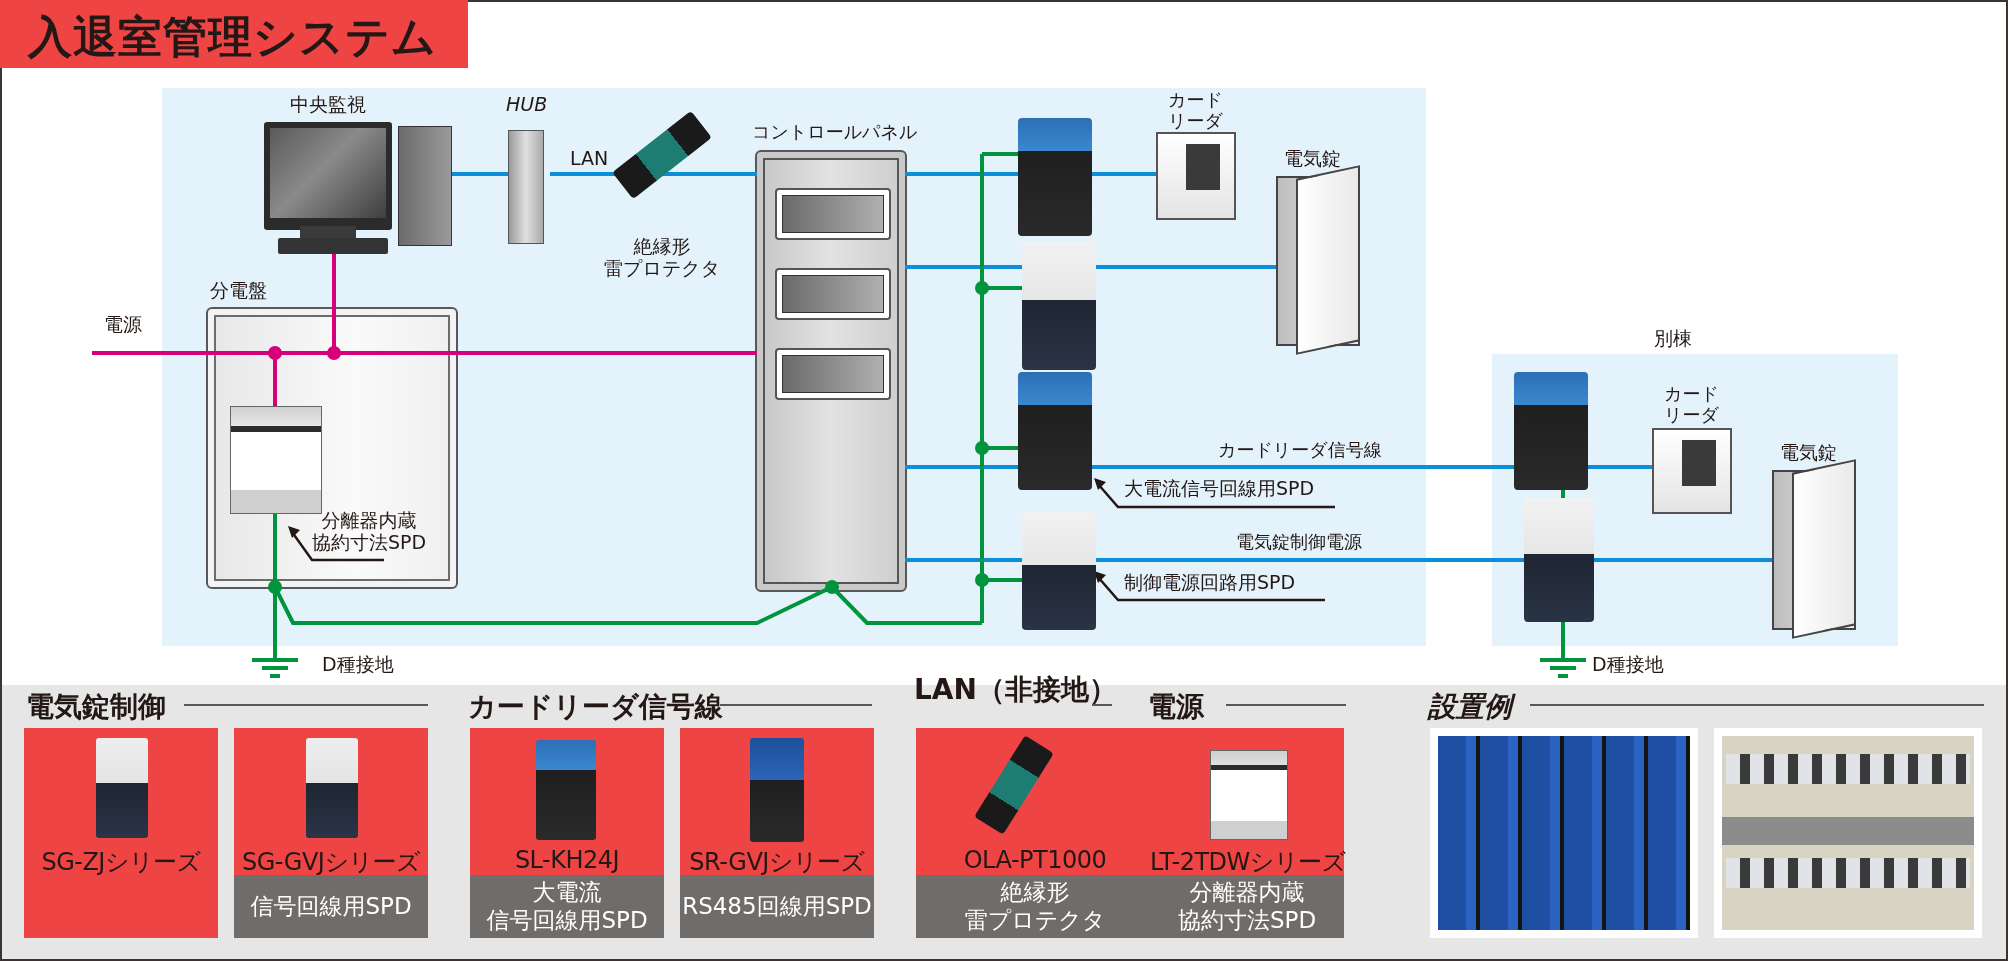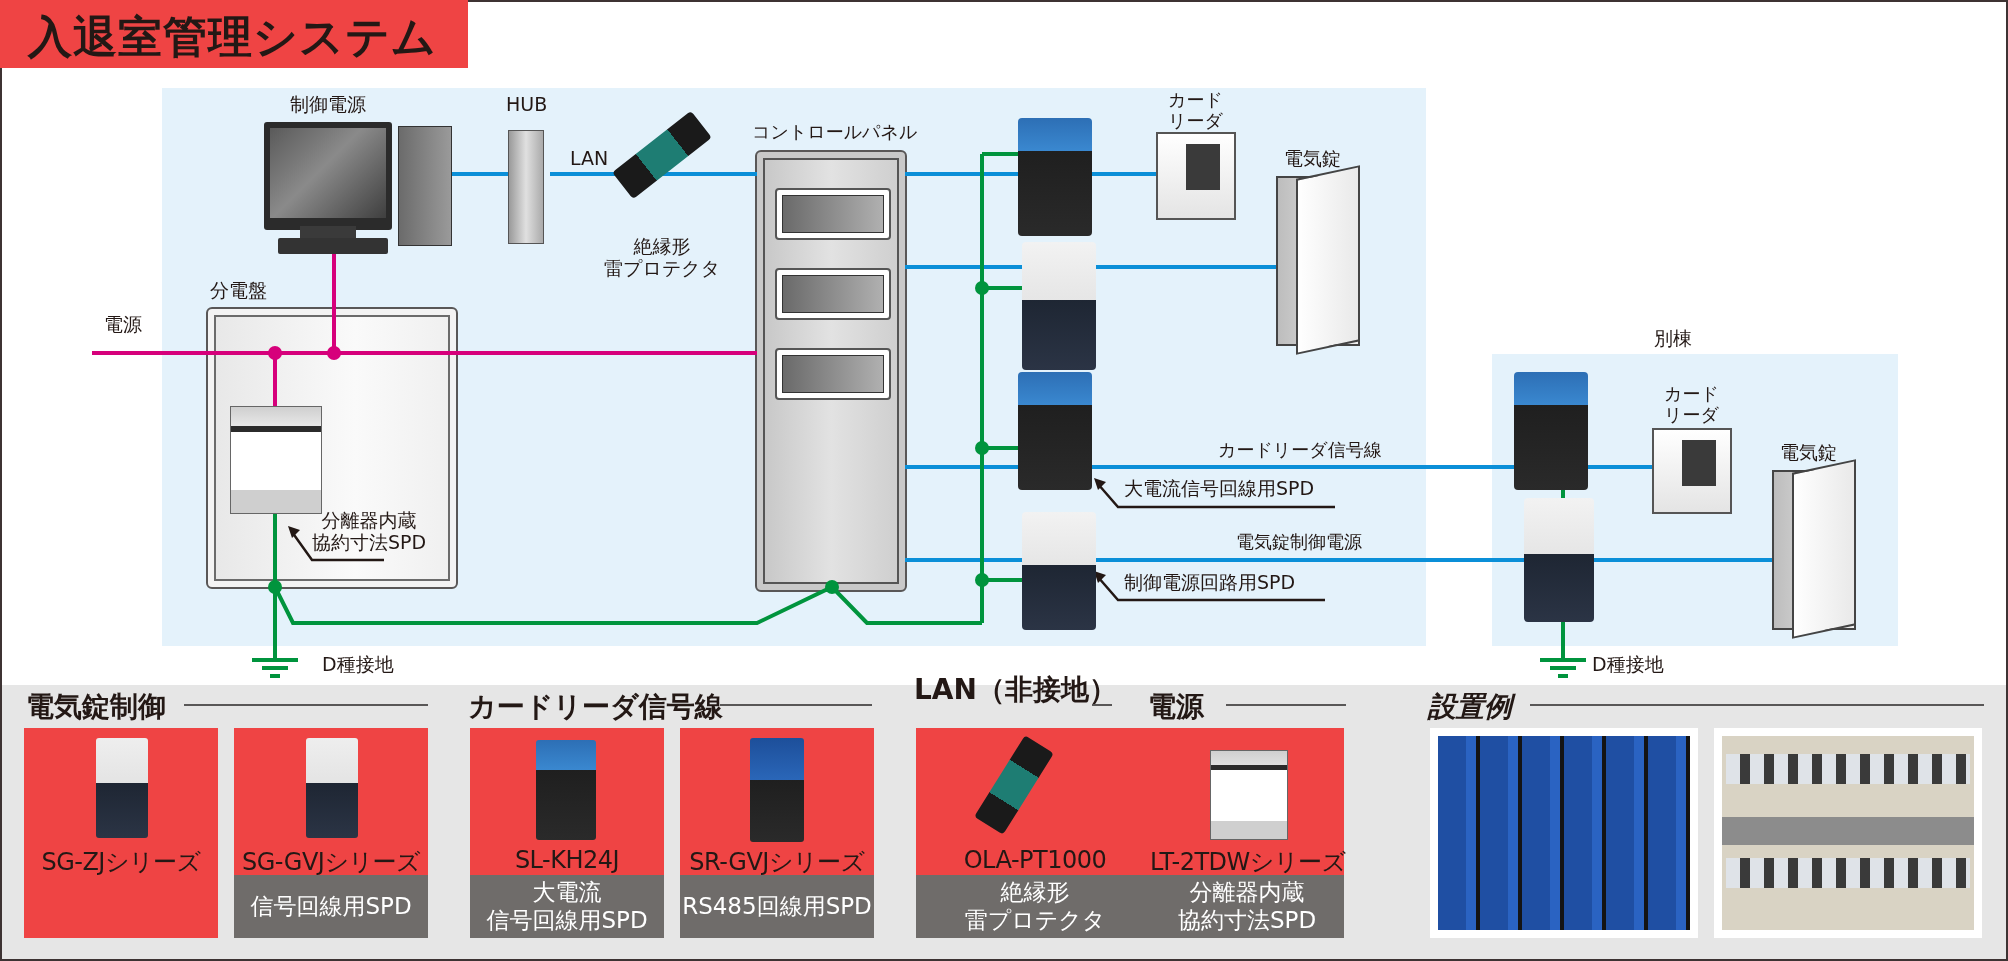--- a/index.html
+++ b/index.html
@@ -135,22 +135,22 @@
 
 <div class="dev" style="left:1514px;top:372px;width:74px;height:118px;background:linear-gradient(180deg,#2d6fb5 0%,#3a88d0 28%,#1f1f1f 28%,#2a2a2a 100%);border-radius:4px;"></div>
 <div class="dev" style="left:1524px;top:498px;width:70px;height:124px;background:linear-gradient(180deg,#f2f2f2 0%,#e6e6e6 45%,#1e2633 45%,#2b3445 100%);border-radius:4px;"></div>
 <div class="dev" style="left:1652px;top:428px;width:80px;height:86px;background:linear-gradient(180deg,#fff,#e4e4e4);border:2px solid #555;box-sizing:border-box;">
   <div style="position:absolute;left:28px;top:10px;width:34px;height:46px;background:#3a3a3a;"></div>
 </div>
 <div class="dev" style="left:1772px;top:470px;width:84px;height:160px;background:linear-gradient(90deg,#bdbdbd,#f0f0f0);border:2px solid #444;box-sizing:border-box;">
   <div style="position:absolute;left:18px;top:-6px;width:64px;height:166px;background:linear-gradient(90deg,#fff,#e9e9e9);border:2px solid #444;box-sizing:border-box;transform:skewY(-12deg);"></div>
 </div>
 
-<div class="lbl" style="left:290px;top:94px;">制御電源</div>
-<div class="lbl" style="left:506px;top:94px;">HUB</div>
+<div class="lbl" style="left:290px;top:94px;">中央監視</div>
+<div class="lbl" style="left:506px;top:94px;font-style:italic;">HUB</div>
 <div class="lbl" style="left:570px;top:148px;">LAN</div>
 <div class="lbl c" style="left:604px;top:236px;">
   <div>絶縁形</div>
   <div>雷プロテクタ</div>
 </div>
 <div class="lbl" style="left:752px;top:122px;font-size:18px;">コントロールパネル</div>
 <div class="lbl c" style="left:1168px;top:90px;font-size:18px;">
   <div>カード</div>
   <div>リーダ</div>
 </div>

